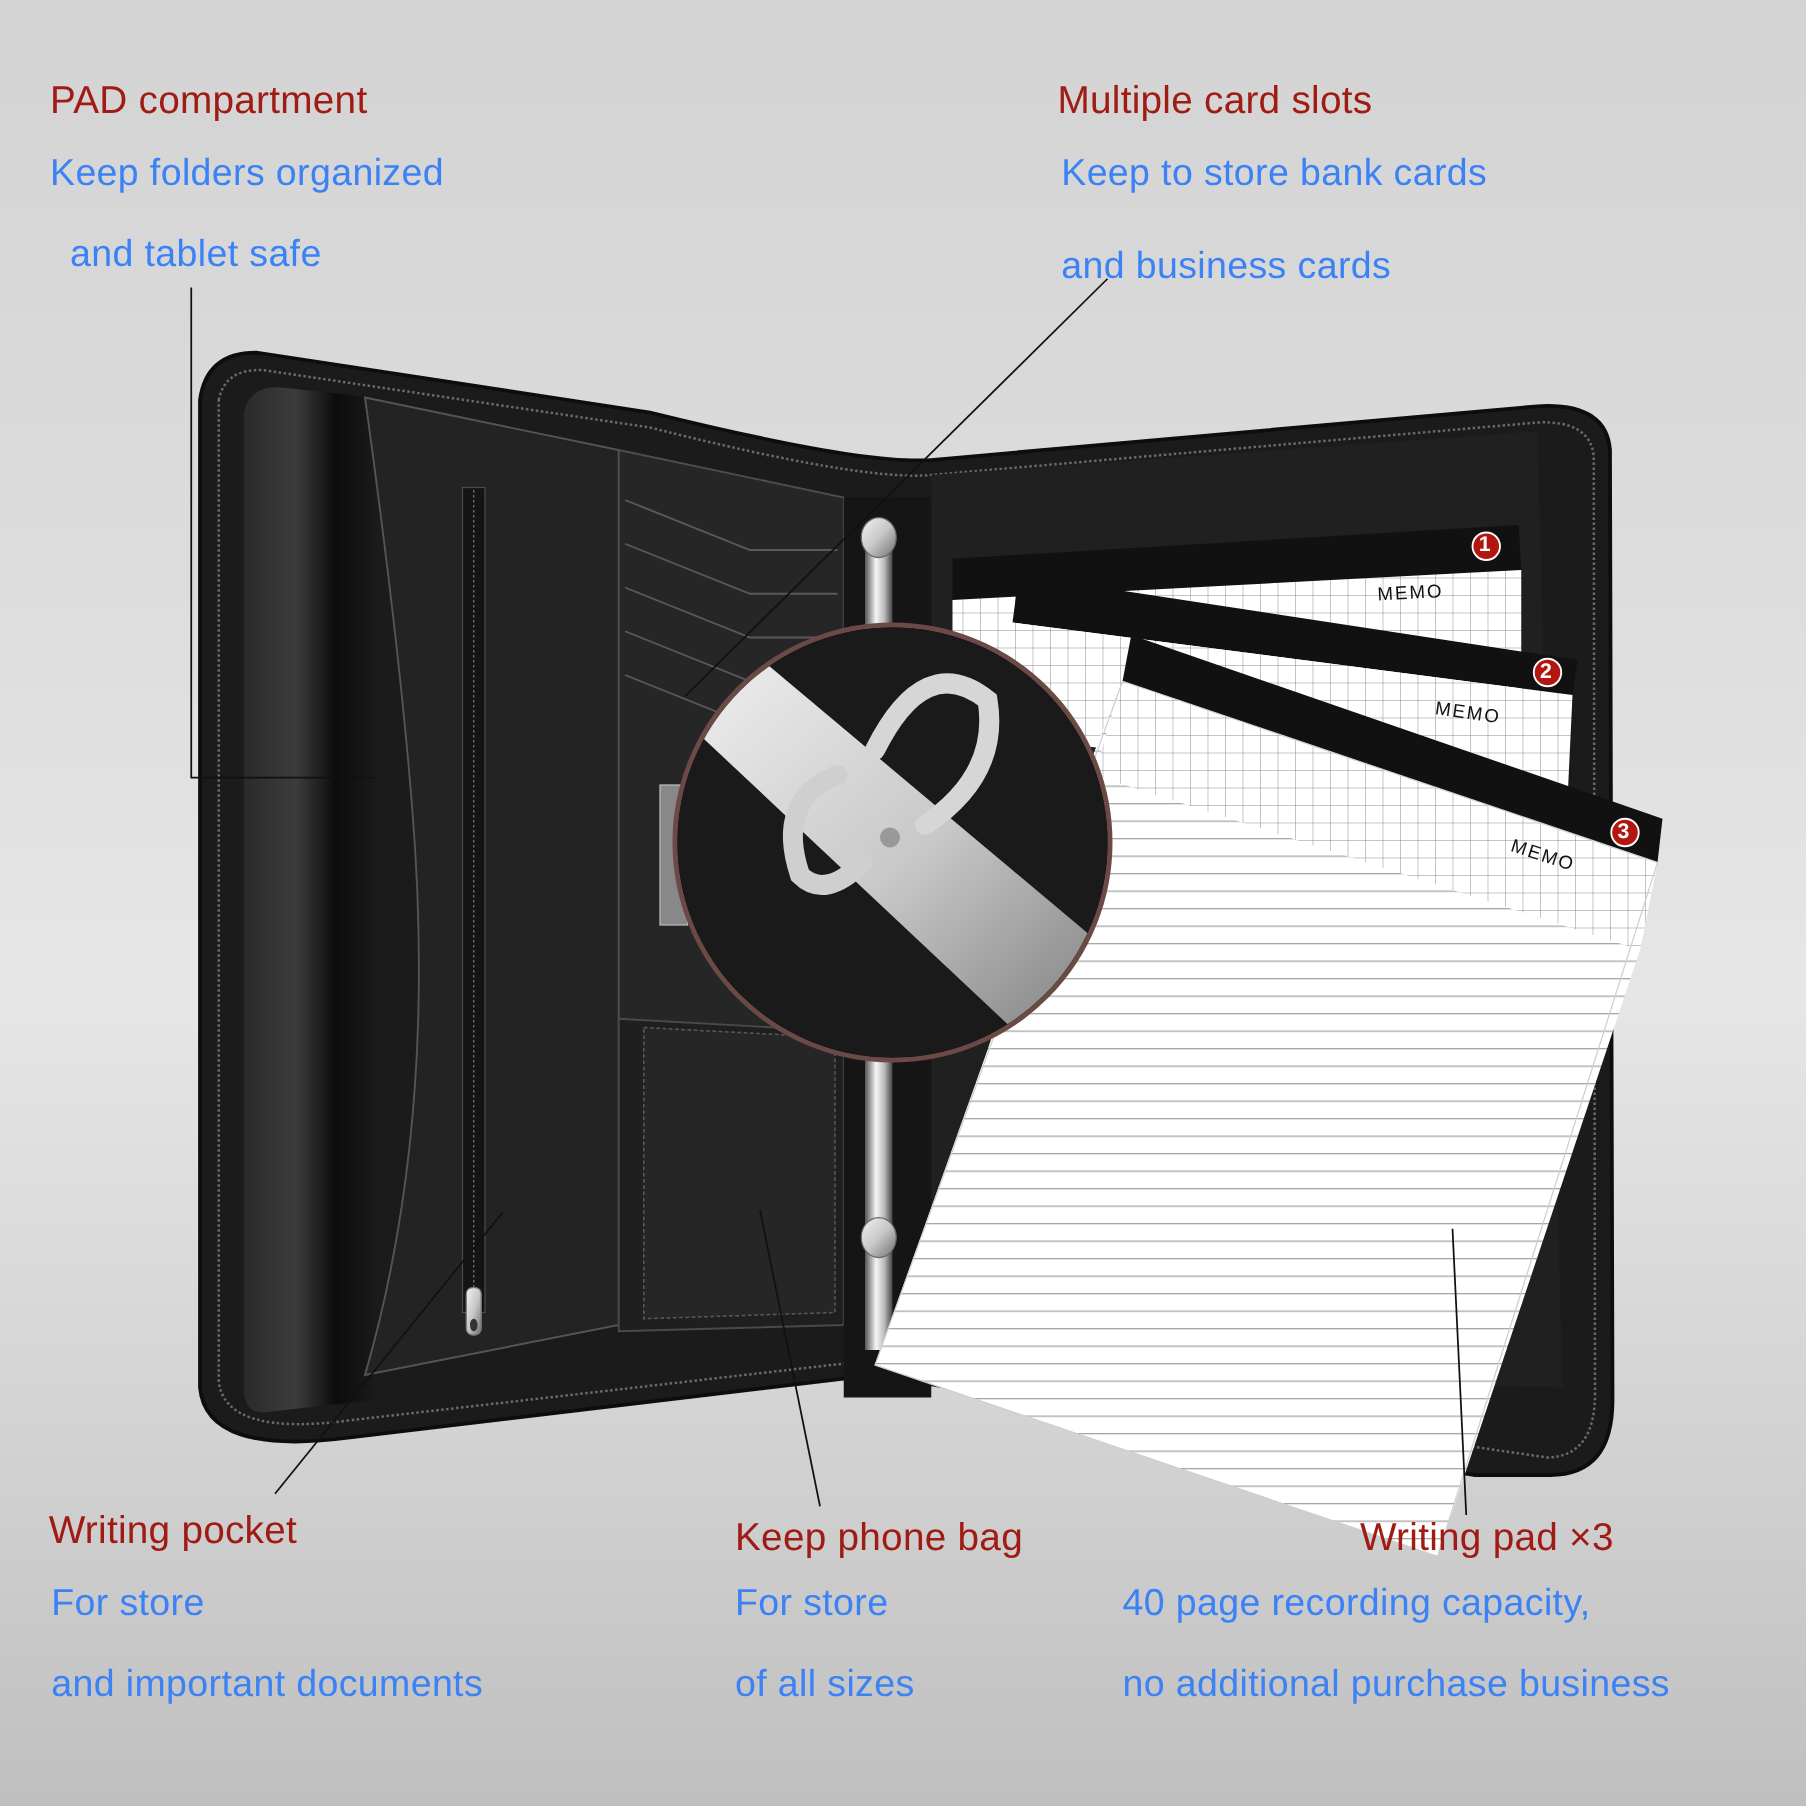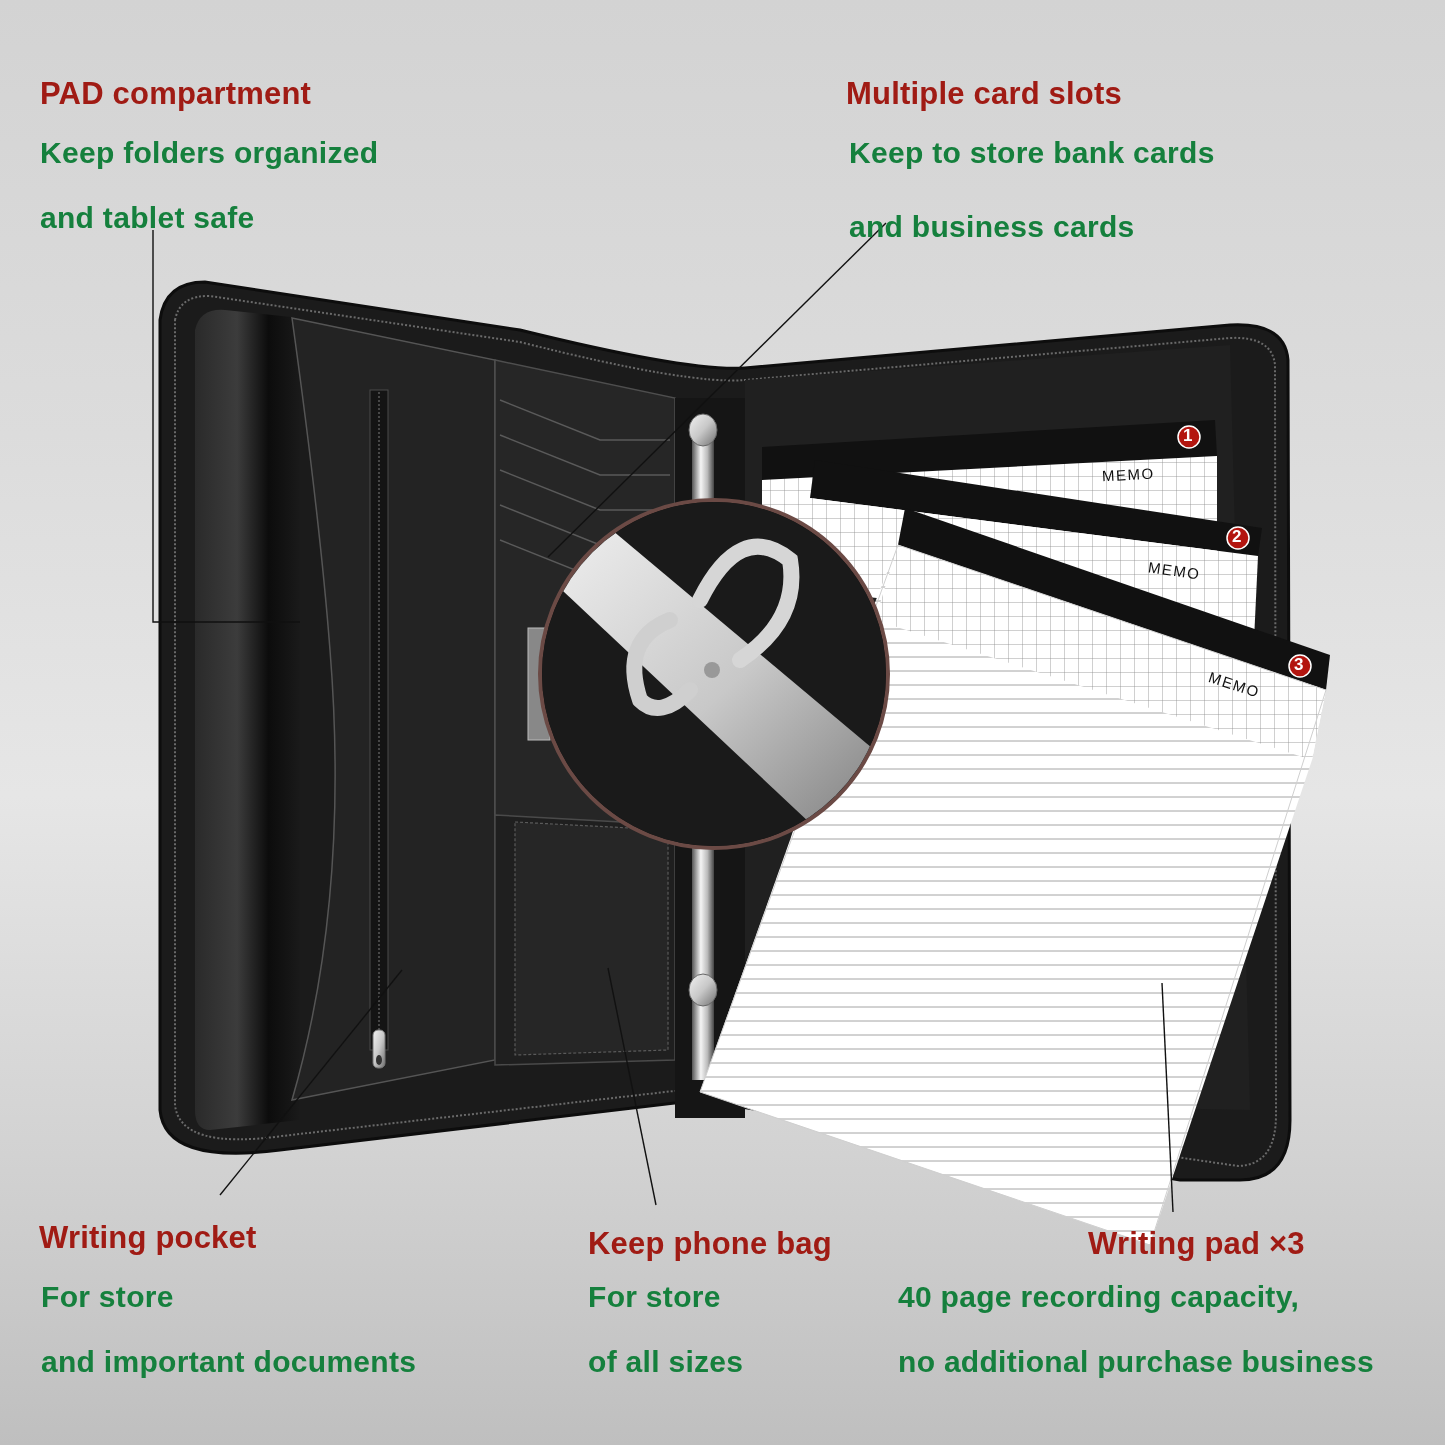--- a/index.html
+++ b/index.html
@@ -1,21 +1,21 @@
 <!DOCTYPE html>
 <html><head>
 <meta charset="utf-8">
 <style>
   html,body{margin:0;padding:0;}
   body{width:1445px;height:1445px;overflow:hidden;position:relative;
     background:linear-gradient(180deg,#d3d3d3 0%,#dcdcdc 30%,#e6e6e6 55%,#d2d2d2 80%,#bfbfbf 100%);
     font-family:"Liberation Sans","DejaVu Sans",sans-serif;}
-  .label{position:absolute;font-weight:bold;white-space:nowrap;margin-top:14px;}
+  .label{position:absolute;font-weight:normal;white-space:nowrap;}
   .title{color:#a01b14;font-size:31px;letter-spacing:0.2px;}
-  .desc{color:#15803d;font-size:30px;letter-spacing:0.3px;}
+  .desc{color:#3b82f6;font-size:30px;letter-spacing:0.3px;}
   svg.scene{position:absolute;left:0;top:0;width:1445px;height:1445px;}
 </style>
 </head>
 <body>
 
 <svg class="scene" viewBox="0 0 1445 1445" xmlns="http://www.w3.org/2000/svg">
   <defs>
     <pattern id="grid" width="14" height="14" patternUnits="userSpaceOnUse">
       <rect width="14" height="14" fill="#ffffff"></rect>
       <path d="M14 0 L0 0 0 14" fill="none" stroke="#8a8a8a" stroke-width="0.8"></path>
@@ -133,21 +133,21 @@
 <div style="position:absolute;left:1148px;top:562px;font-size:15px;letter-spacing:1.5px;color:#111;transform:rotate(8deg);">MEMO</div>
 <div style="position:absolute;left:1208px;top:676px;font-size:15px;letter-spacing:1.5px;color:#111;transform:rotate(18deg);">MEMO</div>
 
 <div style="position:absolute;left:1183px;top:426px;font-weight:bold;font-size:17px;color:#fff;">1</div>
 <div style="position:absolute;left:1232px;top:527px;font-weight:bold;font-size:17px;color:#fff;">2</div>
 <div style="position:absolute;left:1294px;top:655px;font-weight:bold;font-size:17px;color:#fff;">3</div>
 
 <div>
   <div class="label title" style="left:40px;top:62px;">PAD compartment</div>
   <div class="label desc" style="left:40px;top:122px;">Keep folders organized</div>
-  <div class="label desc" style="left:40px;top:187px;">and tablet safe</div>
+  <div class="label desc" style="left:56px;top:187px;">and tablet safe</div>
 </div>
 
 <div>
   <div class="label title" style="left:846px;top:62px;">Multiple card slots</div>
   <div class="label desc" style="left:849px;top:122px;">Keep to store bank cards</div>
   <div class="label desc" style="left:849px;top:196px;">and business cards</div>
 </div>
 
 <div>
   <div class="label title" style="left:39px;top:1206px;">Writing pocket</div>

